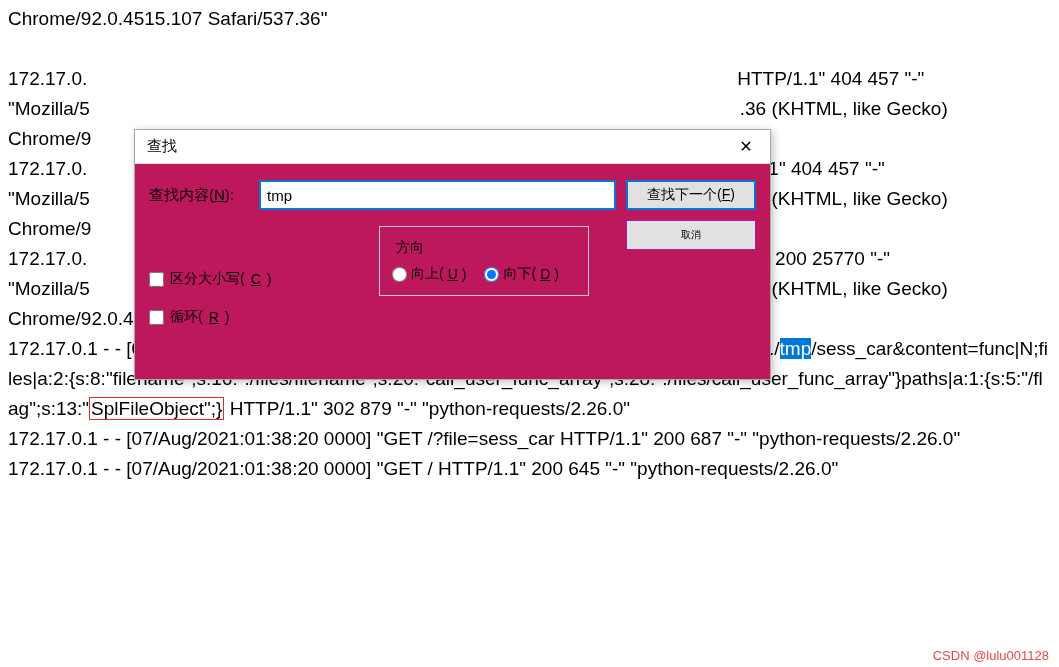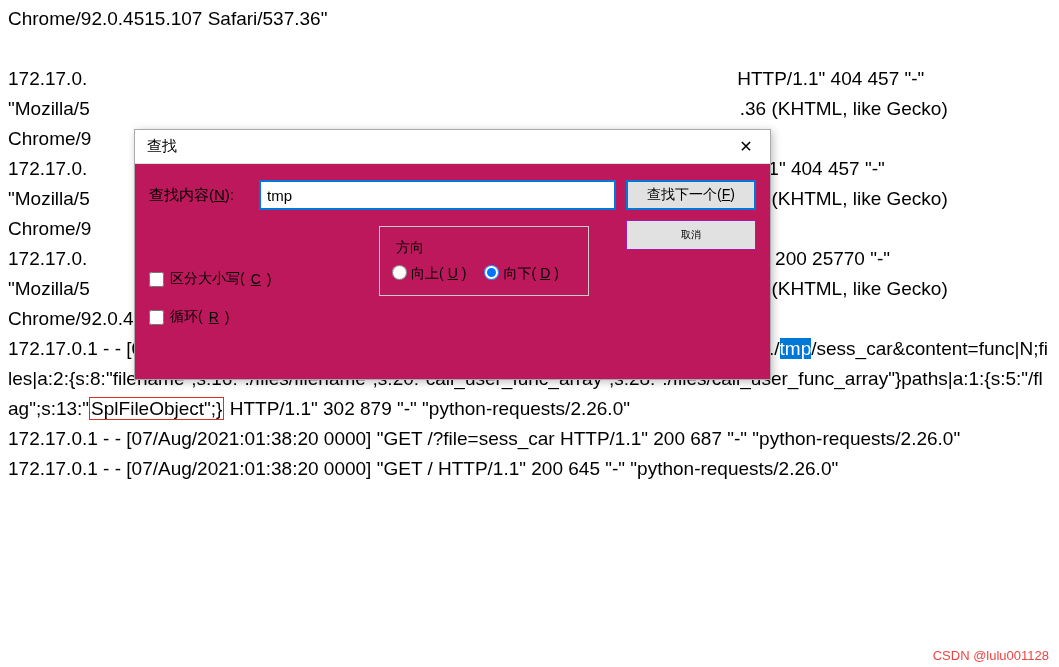--- a/index.html
+++ b/index.html
@@ -122,20 +122,21 @@
       padding: 0 4px;
       margin-bottom: 6px;
     }
     .radio-row {
       display: flex;
       gap: 18px;
       margin-top: 8px;
     }
     .radio-item {
       display: flex;
+      align-items: center;
       gap: 4px;
       font-size: 14px;
     }
     .checkbox-block {
       grid-column: 1 / span 2;
       grid-row: 3;
       margin-top: 10px;
     }
     .checkbox-item {
       display: flex;

